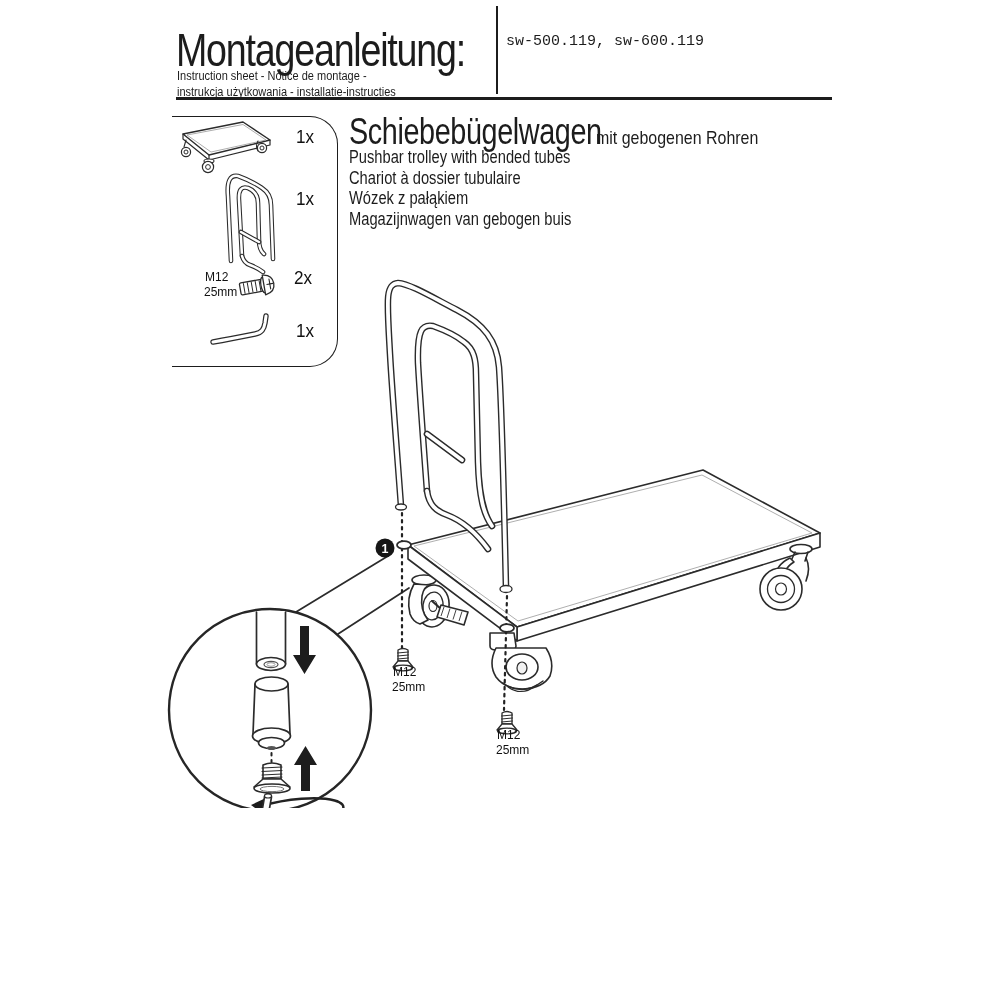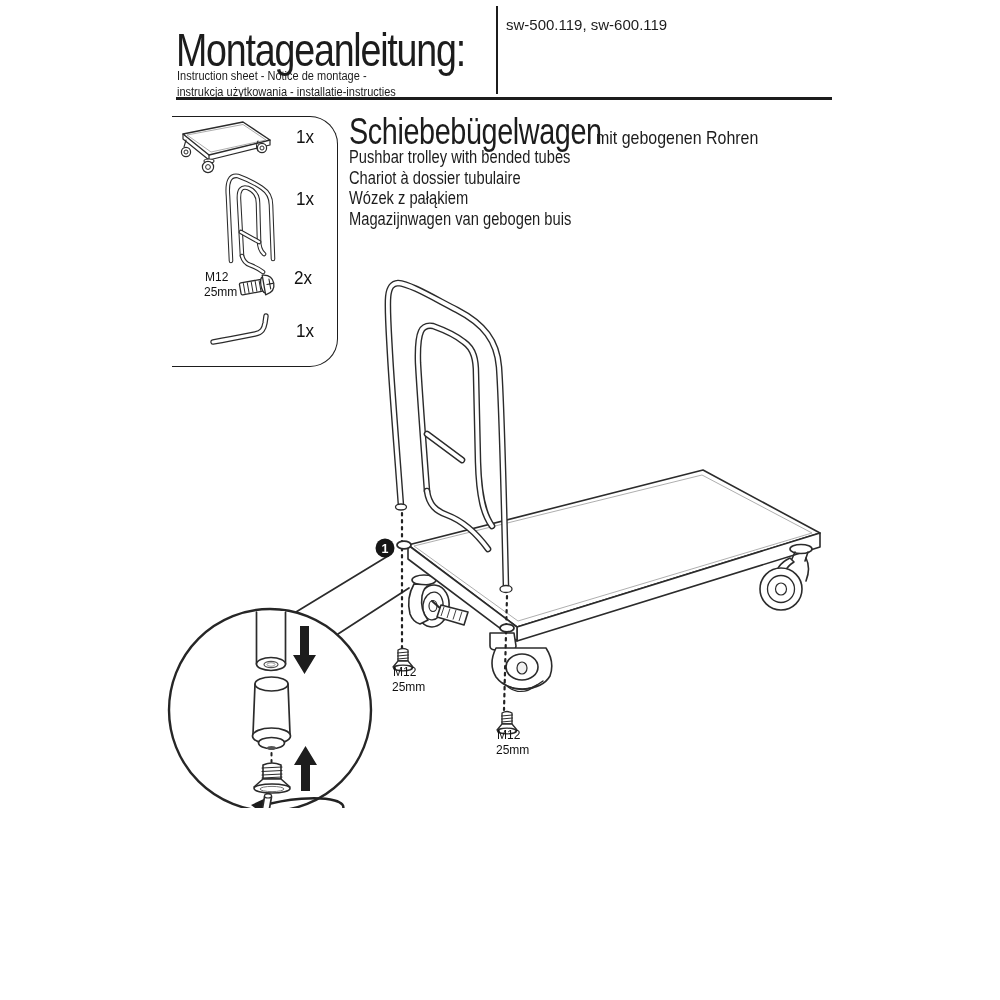--- a/index.html
+++ b/index.html
@@ -4,21 +4,21 @@
 <style>
   html,body{margin:0;padding:0;background:#fff;}
   #page{position:relative;width:1000px;height:808px;background:#fff;overflow:hidden;
         font-family:"Liberation Sans",sans-serif;color:#1c1c1c;}
   .abs{position:absolute;}
   .sx80{transform:scaleX(0.80);transform-origin:left top;}
   .sx84{transform:scaleX(0.84);transform-origin:left top;}
   .sx88{transform:scaleX(0.88);transform-origin:left top;}
   .sx90{transform:scaleX(0.90);transform-origin:left top;}
   #main-title{left:176px;top:22px;font-size:47px;font-weight:400;letter-spacing:-1.5px;white-space:nowrap;}
-  #codes{left:506px;top:16px;font-size:15px;}
+  #codes{left:506px;top:33px;font-size:15px;font-family:Liberation Mono, monospace;}
   #sub1{left:177px;top:69px;font-size:12.5px;}
   #sub2{left:177px;top:85px;font-size:12.5px;}
   #vline{left:496px;top:6px;width:1.5px;height:88px;background:#1c1c1c;}
   #hrule1{left:176px;top:97px;width:656px;height:3px;background:#1c1c1c;}
   #hrule2{left:176px;top:876px;width:656px;height:2.2px;background:#3f3f3f;}
   #parts-box{left:172px;top:116px;width:165px;height:249px;border:1.8px solid #1d1d1d;
              border-left:none;border-radius:0 28px 28px 0;}
   .qty{font-size:19px;font-weight:500;color:#111;white-space:nowrap;}
   .spec{font-size:12px;font-weight:500;color:#111;white-space:nowrap;}
   #prod-title{left:349px;top:111px;font-size:36px;font-weight:400;letter-spacing:-0.5px;white-space:nowrap;}

